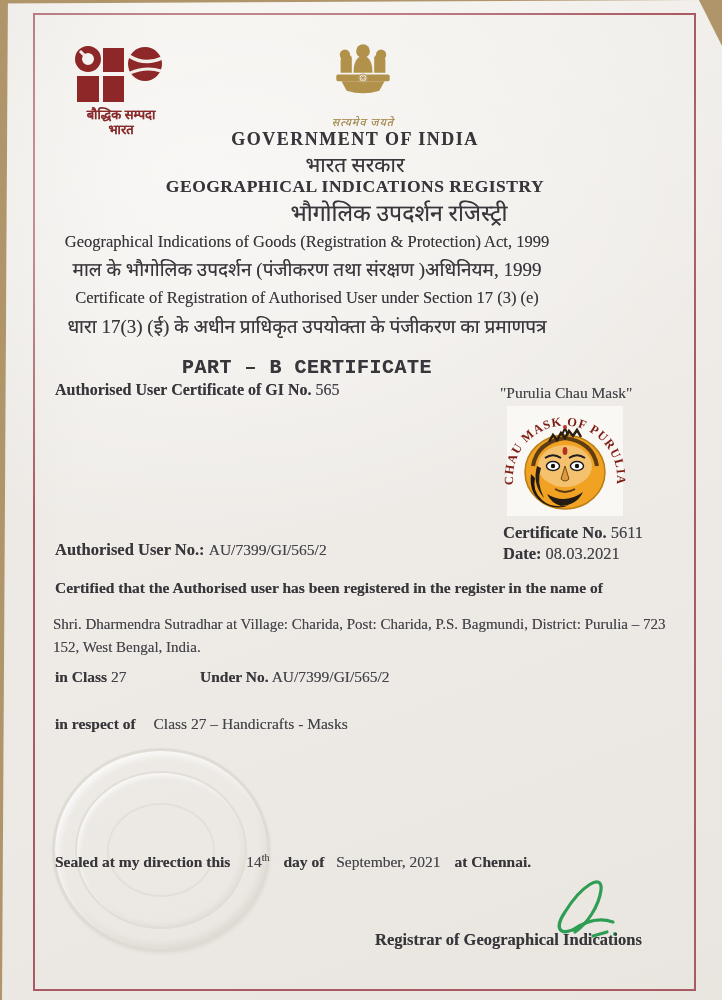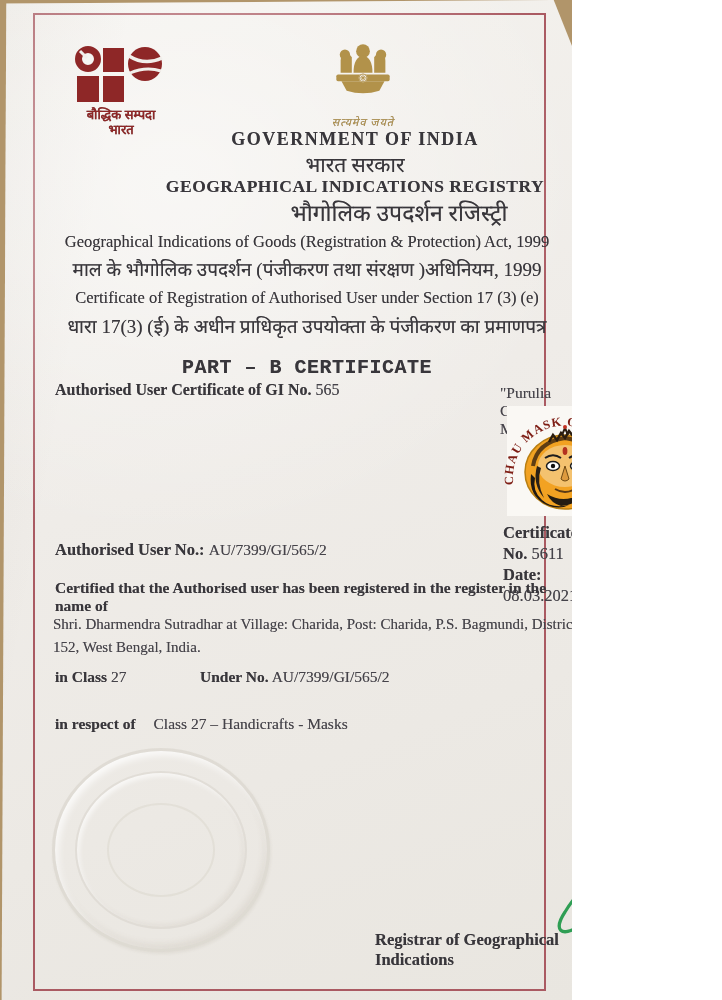--- a/index.html
+++ b/index.html
@@ -1,16 +1,16 @@
 <!DOCTYPE html>
 <html><head>
 <meta charset="utf-8">
 <style>
   html,body{margin:0;padding:0;}
-  .page{position:relative;width:572px;height:1000px;background:#b1956a;overflow:hidden;
+  .page{position:relative;width:722px;height:1000px;background:#b1956a;overflow:hidden;
         font-family:"Liberation Serif","DejaVu Serif",serif;color:#38363b;}
   .paper{position:absolute;inset:0;
          background:linear-gradient(160deg,#f4f2ee 0%,#efece8 45%,#e9e6e0 100%);
          clip-path:polygon(1.1% 0.35%,96.8% 0%,100% 4.6%,100% 100%,0.28% 100%);}
   .paper-shade{position:absolute;inset:0;pointer-events:none;
          background:radial-gradient(120% 60% at 30% 18%,rgba(255,255,255,.5),rgba(255,255,255,0) 60%),
                     linear-gradient(100deg,rgba(90,75,55,.05),rgba(0,0,0,0) 18%);}
   .border-line{position:absolute;left:33px;top:13px;right:26px;bottom:9px;
          border:2.5px solid #aa5a62;}
   .content{position:absolute;inset:0;}
@@ -171,20 +171,27 @@
       <span class="val">AU/7399/GI/565/2</span>
     </div>
 
     <div class="abs soft" style="left:55px;top:715px;font-size:15.5px;">
       <span class="label">in respect of</span>
       <span class="val" style="margin-left:14px;">Class 27 – Handicrafts - Masks</span>
     </div>
 
     <div class="seal"></div>
 
+    <div class="abs soft" style="left:55px;top:852px;font-size:15.5px;">
+      <span class="label">Sealed at my direction this</span>
+      <span class="val" style="margin-left:12px;"><span>14</span><sup>th</sup></span>
+      <span class="label" style="margin-left:10px;">day of</span>
+      <span class="val" style="margin-left:8px;">September, 2021</span>
+      <span class="label" style="margin-left:10px;">at Chennai.</span>
+    </div>
 
     <div class="abs" style="left:535px;top:868px;">
       <svg width="110" height="78" viewBox="0 0 110 78">
         <g stroke="#2f9e54" stroke-width="3.2" fill="none" stroke-linecap="round">
           <path d="M44 58 C26 70 18 62 30 44 C46 18 68 4 66 22 C64 38 52 56 40 64"></path>
           <path d="M38 62 C52 52 66 50 78 54"></path>
           <path d="M58 68 L72 64"></path>
         </g>
         <circle cx="80" cy="66" r="2" fill="#2f9e54"></circle>
       </svg>

